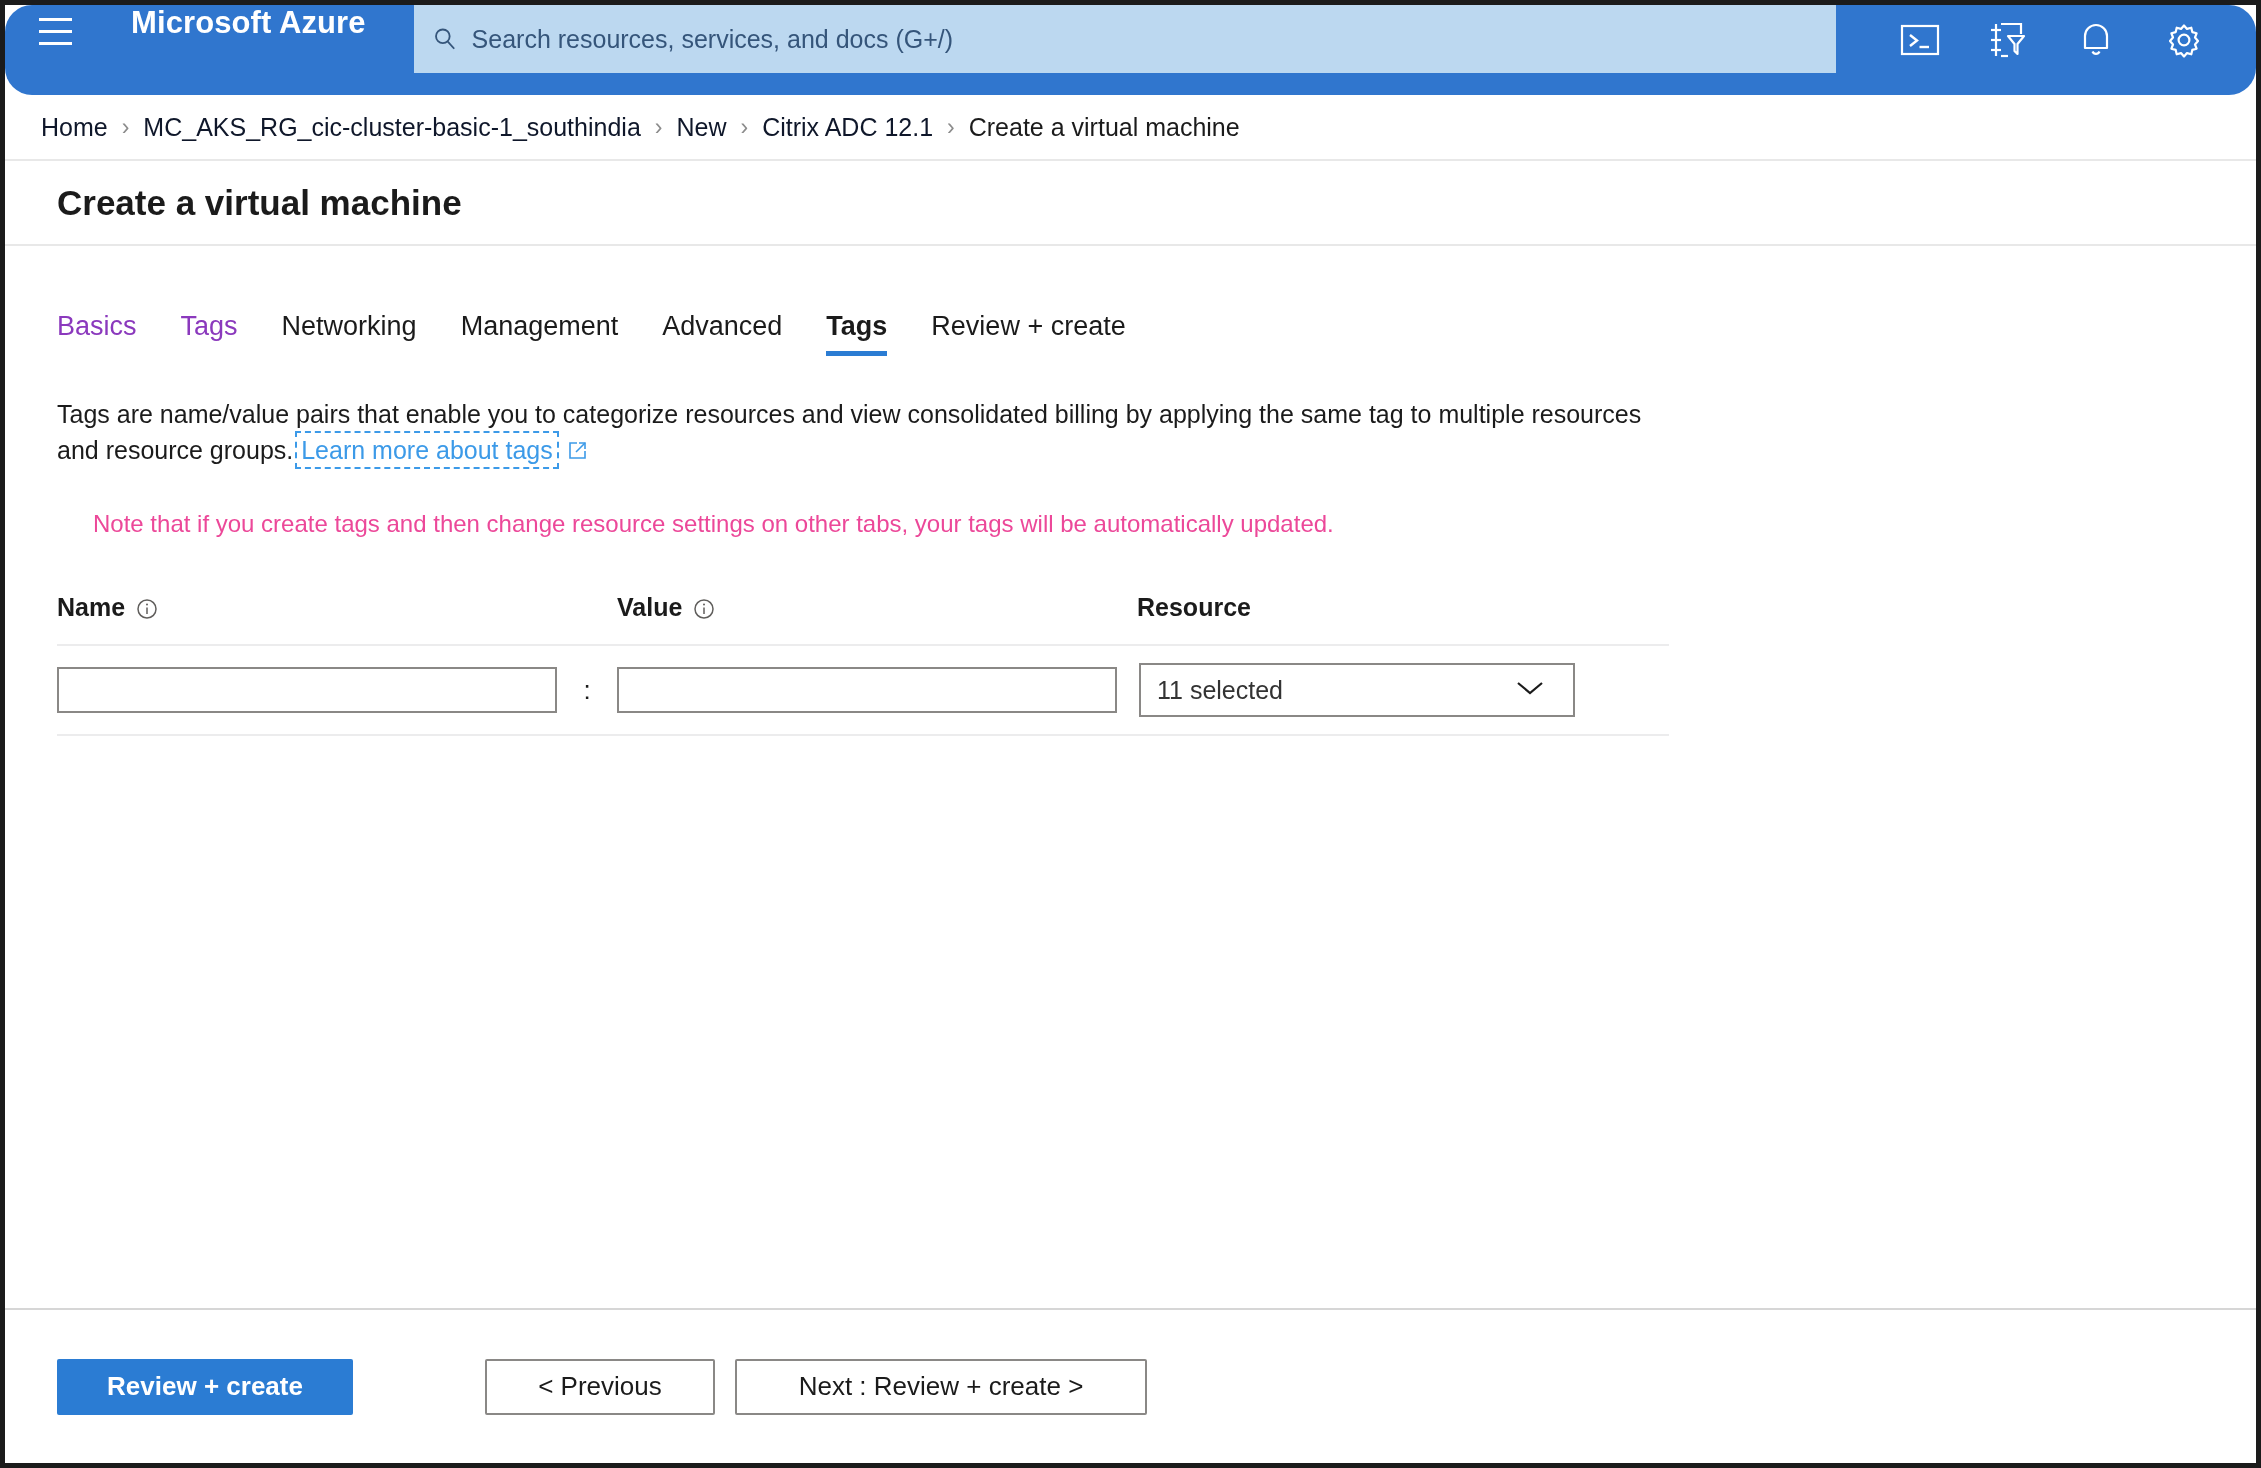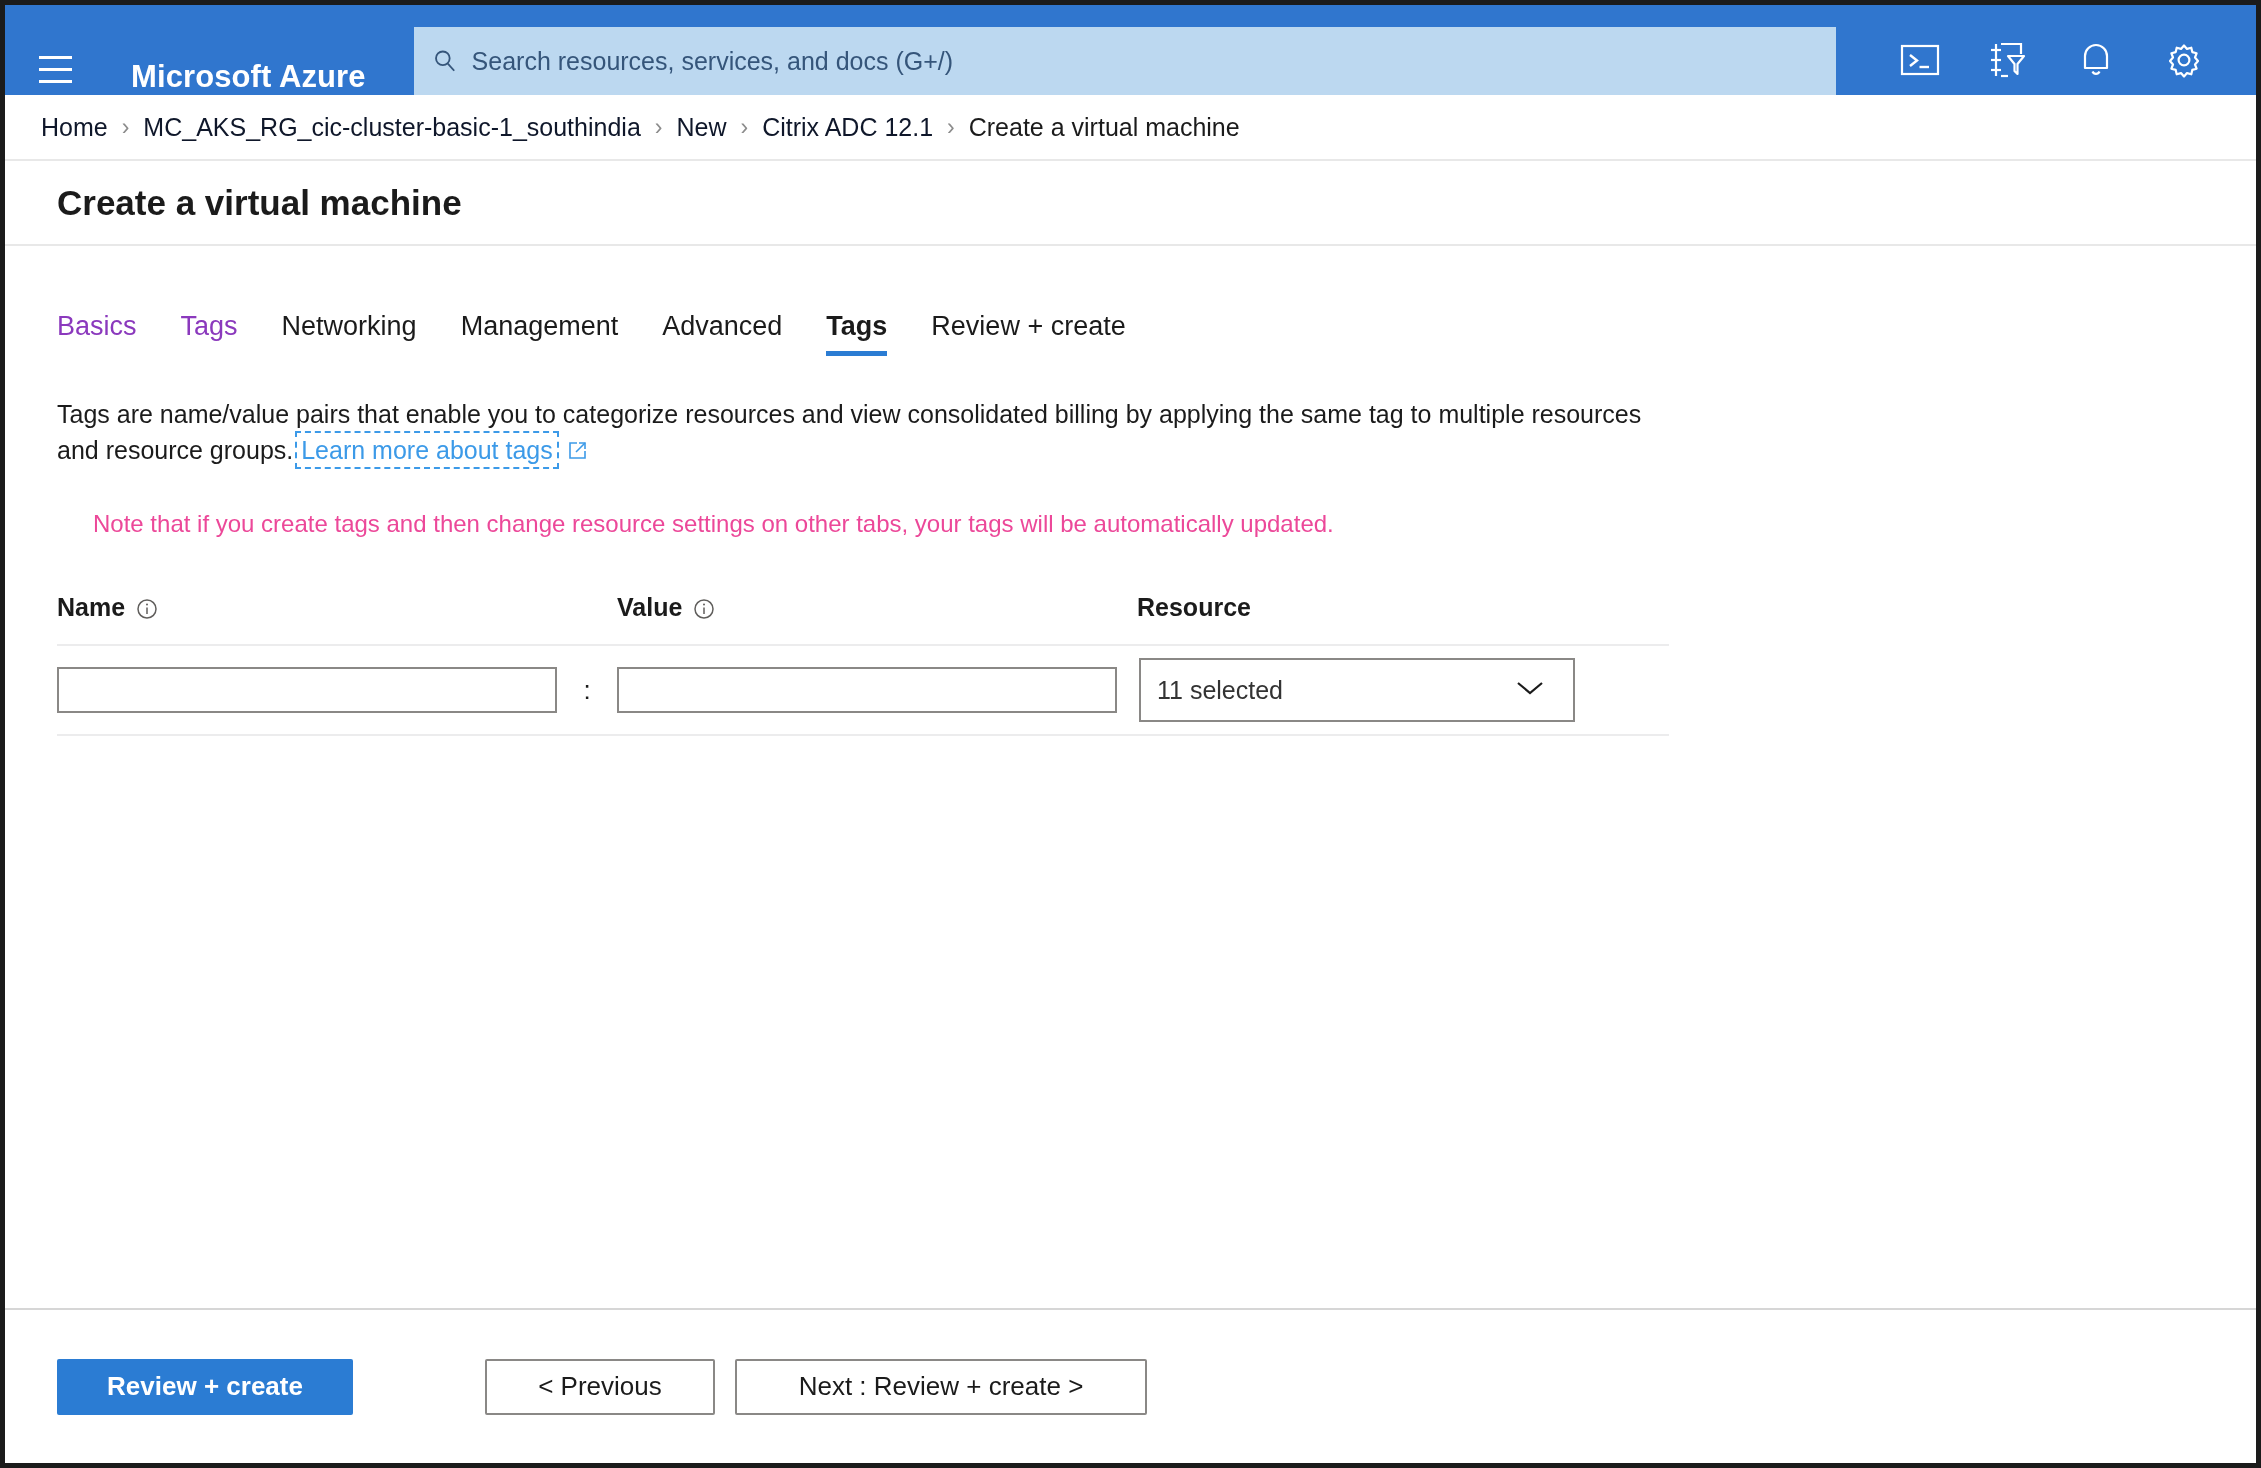--- a/index.html
+++ b/index.html
@@ -27,23 +27,24 @@
     display: flex;
     flex-direction: column;
   }
 
   
   .topbar {
     height: 90px;
     min-height: 90px;
     background: #3076ce;
     display: flex;
-    align-items: flex-end;
+    align-items: flex-start;
     padding: 0 0 0 24px;
     box-sizing: border-box;
+    border-radius: 27px;
   }
   .hamburger {
     width: 52px;
     height: 52px;
     display: flex;
     flex-direction: column;
     justify-content: center;
     align-items: center;
     gap: 9px;
     cursor: pointer;
@@ -268,21 +269,21 @@
   .colon {
     width: 60px;
     text-align: center;
     font-size: 26px;
     color: #1b1b1b;
     flex: 0 0 auto;
   }
   .spacer-after-value { width: 22px; flex: 0 0 auto; }
   .res-select {
     width: 436px;
-    height: 64px;
+    height: 54px;
     border: 2px solid #8a8886;
     background: #ffffff;
     box-sizing: border-box;
     display: flex;
     align-items: center;
     justify-content: space-between;
     padding: 0 28px 0 16px;
     cursor: pointer;
     gap: 24px;
   }

